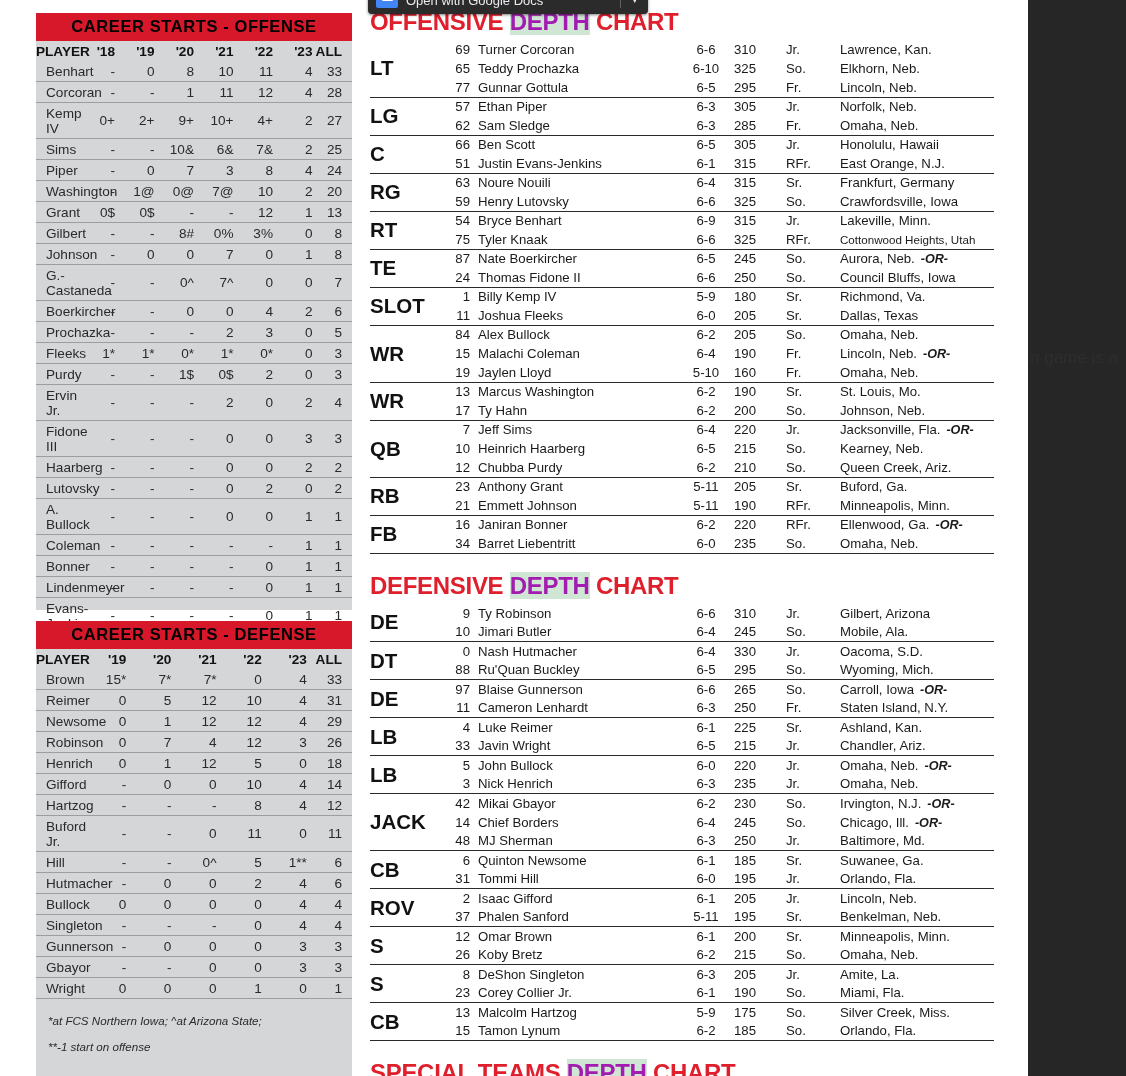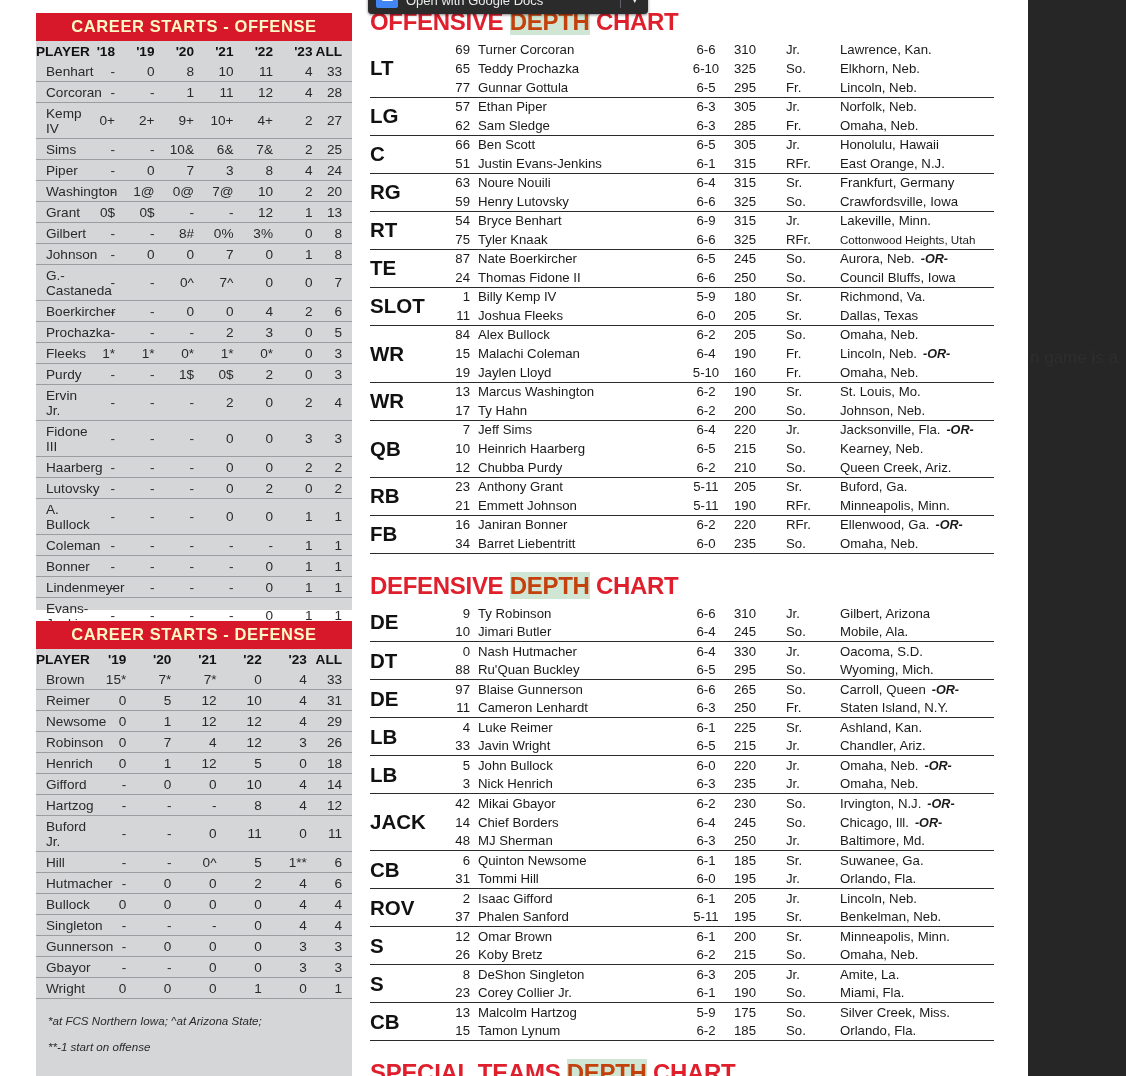--- a/index.html
+++ b/index.html
@@ -49,21 +49,21 @@
   
   .side-box{
     position:absolute;left:36px;width:316px;
     background:#d5d6d8;
     box-sizing:border-box;
   }
   #box-offense{top:13px;height:597px;}
   #box-defense{top:621px;height:455px;}
 
   .side-head{
-    background:#d7182a;color:#fef9c3;
+    background:#d7182a;color:#000000;
     font-size:16.5px;font-weight:bold;letter-spacing:.6px;
     text-align:center;padding:4px 0 5px 0;
     font-family:"Liberation Sans", sans-serif;
   }
 
   table.starts{
     width:100%;border-collapse:collapse;
     margin:0;padding:0;
     font-size:13.6px;color:#2a2a2a;
     table-layout:fixed;
@@ -92,21 +92,21 @@
   
   #depth{
     position:absolute;left:370px;top:0px;width:640px;
   }
   .dc-title{
     font-size:24px;font-weight:bold;color:#e01f2d;
     letter-spacing:-.3px;margin:0;padding:0 0 4px 0;
     font-family:"Liberation Sans", sans-serif;
     white-space:nowrap;
   }
-  .dc-title .hl{background:#cfe6d4;color:#c2410c;}
+  .dc-title .hl{background:#cfe6d4;color:#a21caf;}
   #t-off{margin-top:8px;}
   #t-def{margin-top:18px;}
   #t-st{margin-top:18px;}
 
   table.dc{
     width:624px;border-collapse:collapse;table-layout:fixed;
     font-size:13.2px;color:#1a1a1a;
   }
   table.dc td{padding:0;vertical-align:middle;}
   table.dc tr.grp{border-bottom:1px solid #2b2b2b;}
@@ -817,21 +817,21 @@
             <td class="c-yr">So.</td>
             <td class="c-home"><span>Wyoming, Mich.</span></td>
           </tr>
           <tr class="rowline">
             <td class="pos c-pos" rowspan="2">DE</td>
             <td class="c-num">97</td>
             <td class="c-name">Blaise Gunnerson</td>
             <td class="c-ht">6-6</td>
             <td class="c-wt">265</td>
             <td class="c-yr">So.</td>
-            <td class="c-home"><span>Carroll, Queen</span><span class="orx">-OR-</span></td>
+            <td class="c-home"><span>Carroll, Iowa</span><span class="orx">-OR-</span></td>
           </tr>
           <tr class="grp rowline">
             <td class="c-num">11</td>
             <td class="c-name">Cameron Lenhardt</td>
             <td class="c-ht">6-3</td>
             <td class="c-wt">250</td>
             <td class="c-yr">Fr.</td>
             <td class="c-home"><span>Staten Island, N.Y.</span></td>
           </tr>
           <tr class="rowline">

